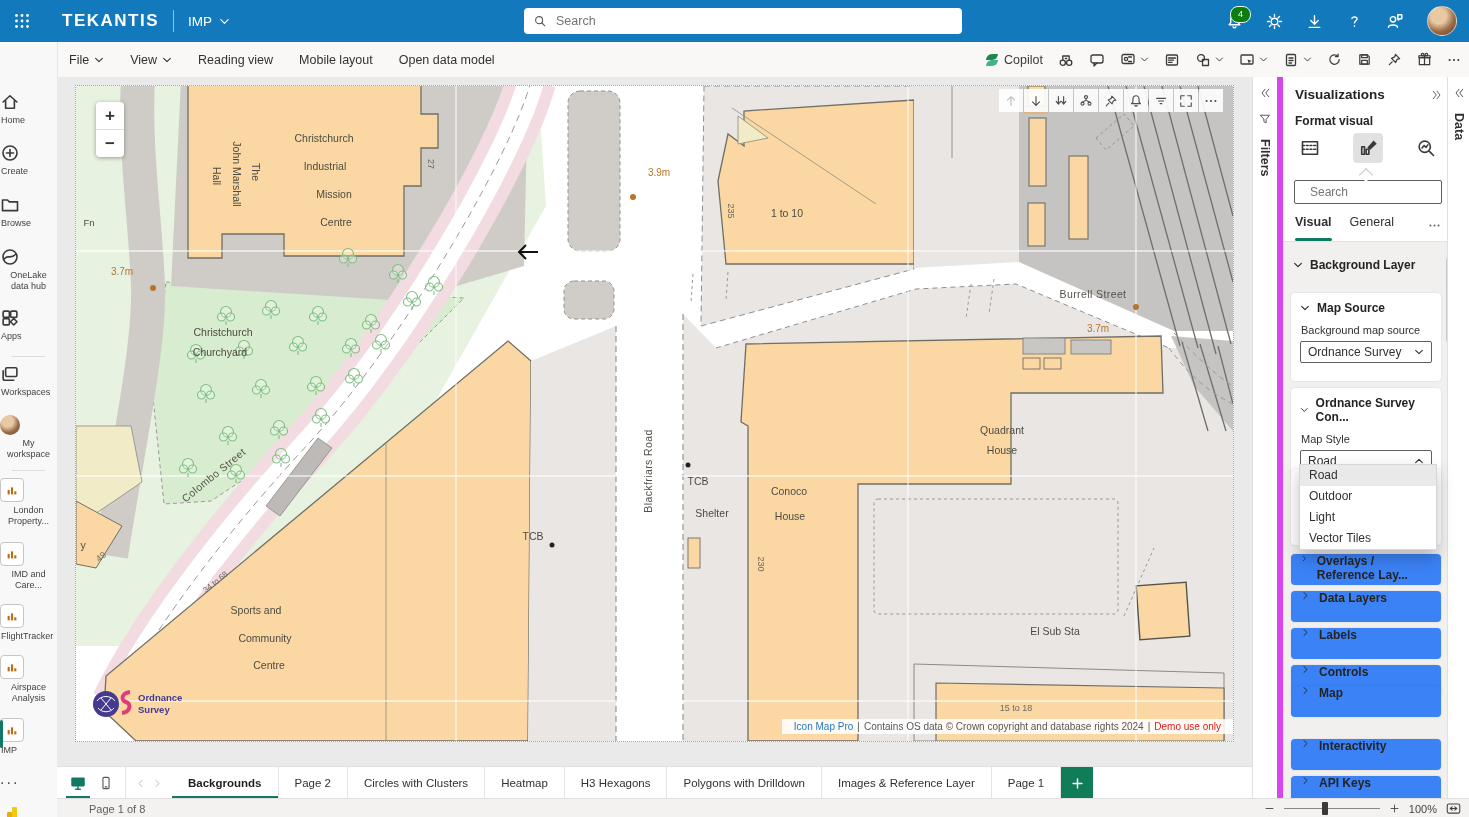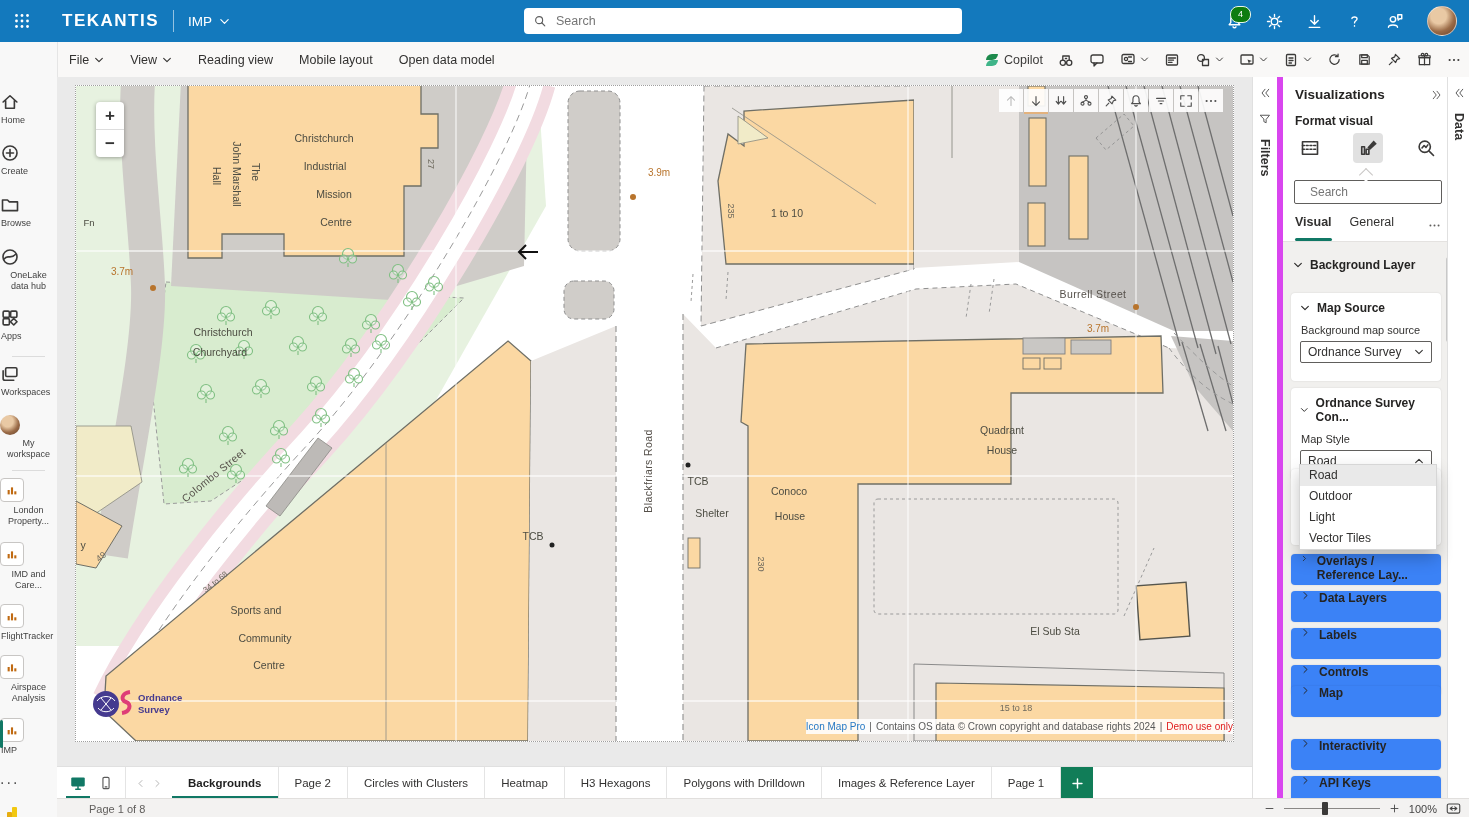--- a/index.html
+++ b/index.html
@@ -51,21 +51,21 @@
   .map .t-street{fill:#55504a;letter-spacing:.4px;}
   .map .logo-text{text-anchor:start;fill:#453a8f;font-size:9.5px;font-weight:bold;}
   .zoomctl{position:absolute;left:20px;top:16px;width:28px;background:#fff;border-radius:4px;box-shadow:0 1px 4px rgba(0,0,0,.35);}
   .zoomctl .zb{height:27px;display:flex;align-items:center;justify-content:center;font-size:17px;font-weight:bold;color:#333;cursor:pointer;}
   .zoomctl .zb:first-child{border-bottom:1px solid #ddd;}
   .vtoolbar{position:absolute;right:10px;top:3px;display:flex;gap:1px;}
   .vt-btn{width:24px;height:23px;background:rgba(255,255,255,.9);display:flex;align-items:center;justify-content:center;color:#4f4f4f;cursor:pointer;}
   .vt-btn.dim{color:#bdbdbd;}
   .vt-btn.hl{border-bottom:2px solid #e3b27d;}
   .attribution{position:absolute;right:0;bottom:7px;height:15px;background:rgba(255,255,255,.87);display:flex;align-items:center;
-               gap:4px;padding:0 0;font-size:10px;color:#595959;white-space:nowrap;}
+               gap:4px;padding:0 12px;font-size:10px;color:#595959;white-space:nowrap;}
   .attribution .a-brand{color:#2779c4;}
   .attribution .a-demo{color:#e02020;}
 
   
   .strip{position:absolute;top:77px;bottom:19px;background:#fff;border-left:1px solid #e0e0e0;display:flex;flex-direction:column;align-items:center;gap:14px;padding-top:10px;color:#555;}
   .vlabel{writing-mode:vertical-rl;font-size:12.5px;color:#323130;font-weight:bold;}
   .viz-panel{position:absolute;left:1277px;top:77px;width:170px;height:721px;background:#fff;border-left:6px solid #d946ef;}
   .viz-title{position:absolute;left:12px;top:10px;font-size:13.5px;font-weight:bold;color:#252423;}
   .viz-collapse{position:absolute;right:10px;top:12px;color:#605e5c;cursor:pointer;}
   .viz-sub{position:absolute;left:12px;top:37px;font-size:12px;font-weight:bold;color:#252423;}

